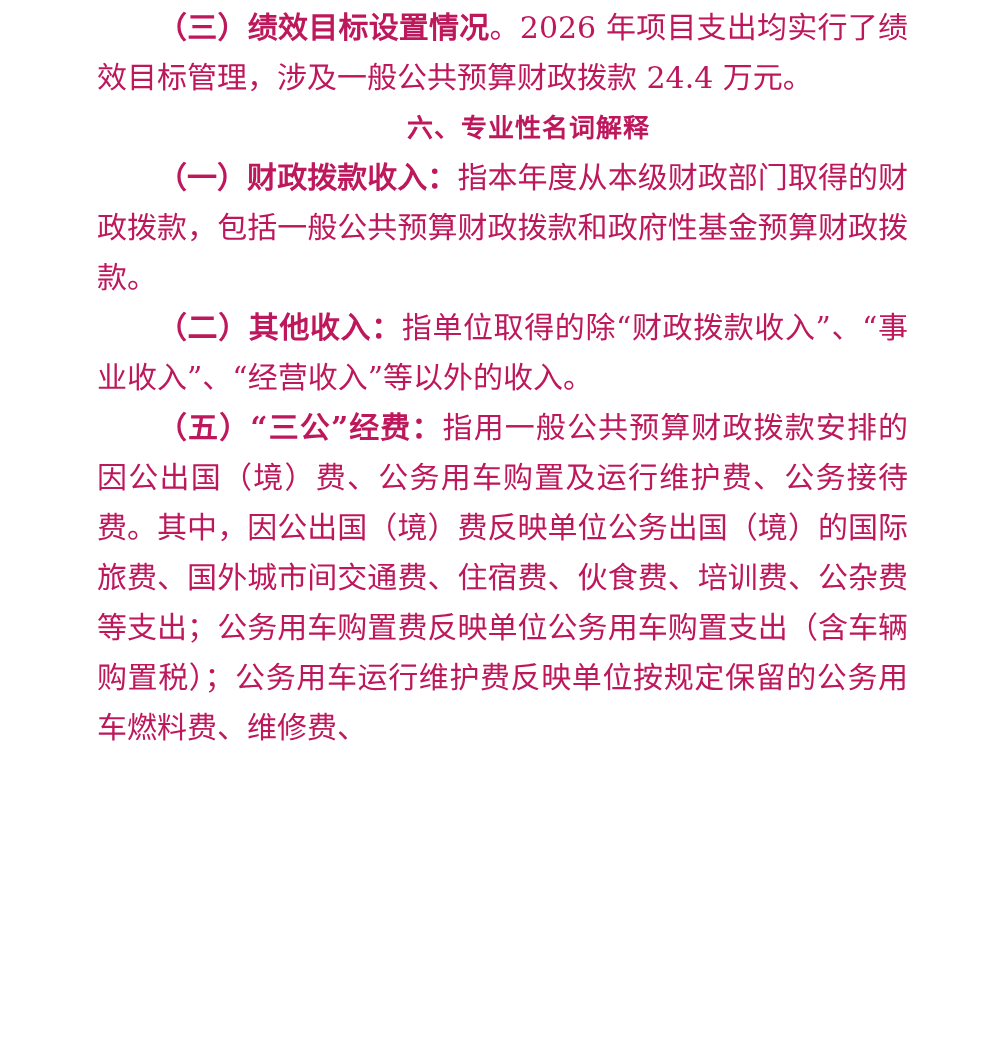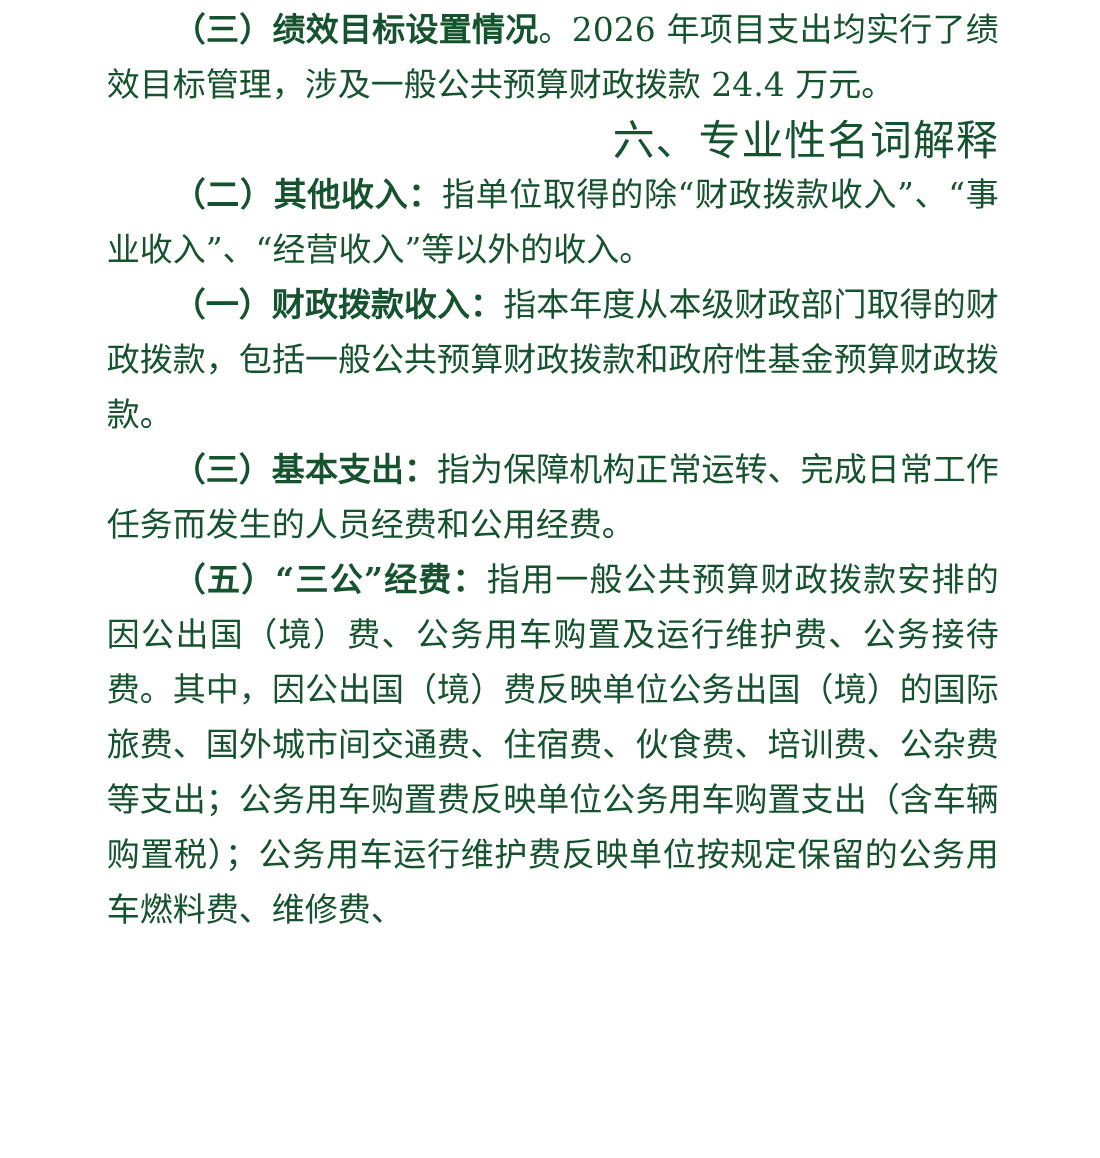--- a/index.html
+++ b/index.html
@@ -11,67 +11,64 @@
     height: 1053px;
     background: #ffffff;
     overflow: hidden;
   }
   .page {
     box-sizing: border-box;
     width: 1000px;
     height: 1053px;
     padding: 3px 92px 0 97px;
     overflow: hidden;
-    color: #14532d;
+    color: #be185d;
     font-family: "DejaVu Serif", "Liberation Serif", serif;
     font-size: 30px;
     line-height: 50px;
     text-align: justify;
     text-justify: inter-ideograph;
   }
   .para {
     margin: 0;
     text-indent: 2em;
   }
   .lead {
     font-weight: 700;
   }
   .section-heading {
     margin: 0;
     text-indent: 2em;
     font-family: "DejaVu Sans", "Liberation Sans", sans-serif;
-    font-weight: 400;
-    font-size: 38px;
+    font-weight: 700;
+    font-size: 26px;
     line-height: 50px;
-    text-align: right;
+    text-align: center;
     letter-spacing: 1px;
   }
 </style>
 </head>
 <body>
 
 <div class="page">
 
   <p class="para">
     <span class="lead">（三）绩效目标设置情况</span><span>。2026 年项目支出均实行了绩效目标管理，涉及一般公共预算财政拨款 24.4 万元。</span>
   </p>
 
 
   <h2 class="section-heading">六、专业性名词解释</h2>
 
   <p class="para">
-    <span class="lead">（二）其他收入：</span><span>指单位取得的除“财政拨款收入”、“事业收入”、“经营收入”等以外的收入。</span>
-  </p>
-
-  <p class="para">
     <span class="lead">（一）财政拨款收入：</span><span>指本年度从本级财政部门取得的财政拨款，包括一般公共预算财政拨款和政府性基金预算财政拨款。</span>
   </p>
 
   <p class="para">
-    <span class="lead">（三）基本支出：</span><span>指为保障机构正常运转、完成日常工作任务而发生的人员经费和公用经费。</span>
+    <span class="lead">（二）其他收入：</span><span>指单位取得的除“财政拨款收入”、“事业收入”、“经营收入”等以外的收入。</span>
   </p>
+
 
 
   <p class="para">
     <span class="lead">（五）“三公”经费：</span><span>指用一般公共预算财政拨款安排的因公出国（境）费、公务用车购置及运行维护费、公务接待费。其中，因公出国（境）费反映单位公务出国（境）的国际旅费、国外城市间交通费、住宿费、伙食费、培训费、公杂费等支出；公务用车购置费反映单位公务用车购置支出（含车辆购置税）；公务用车运行维护费反映单位按规定保留的公务用车燃料费、维修费、</span>
   </p>
 
 </div>
 
 </body></html>

